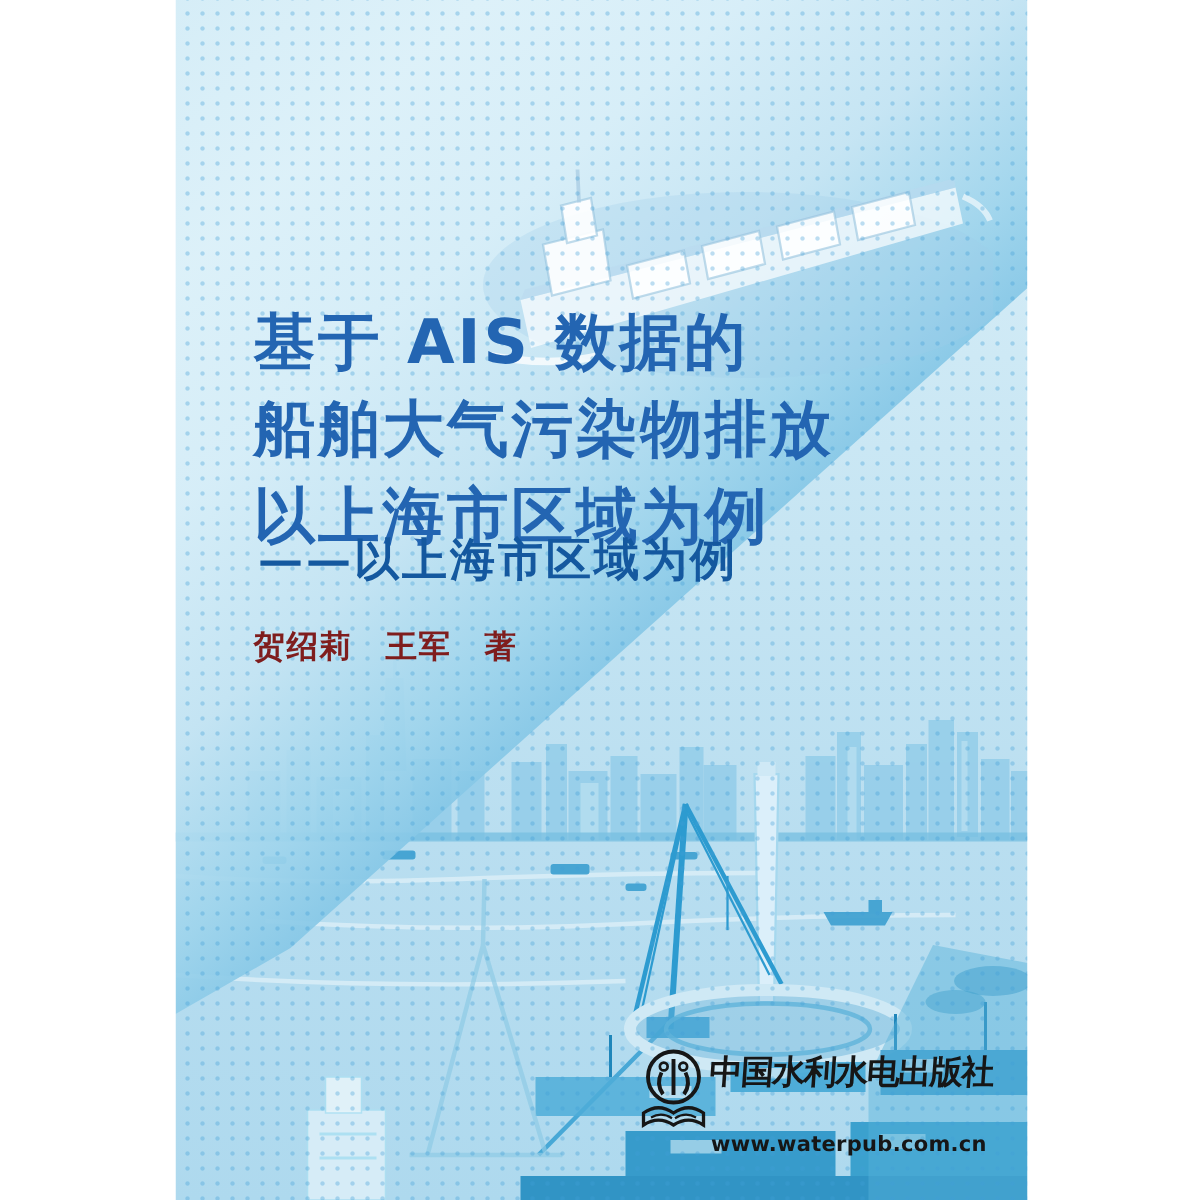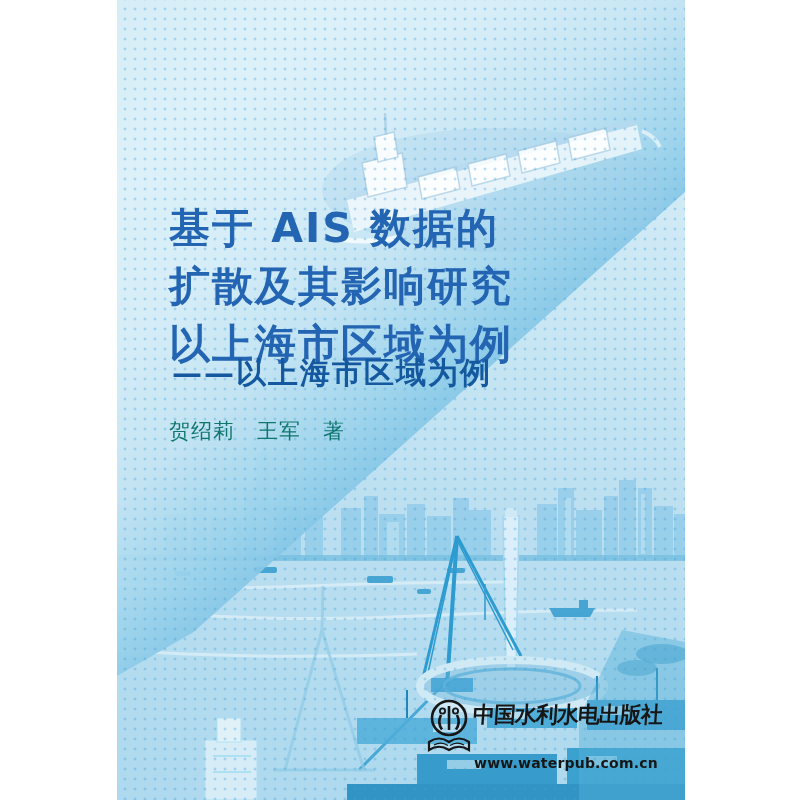--- a/index.html
+++ b/index.html
@@ -25,22 +25,22 @@
   
   .dots{position:absolute;inset:0;
     background-image:radial-gradient(circle,rgba(64,158,214,0.34) 1.1px,rgba(64,158,214,0) 1.8px);
     background-size:10px 10px;background-position:3px 4px;}
 
   .title{position:absolute;left:52px;top:199px;color:#2365b2;font-weight:bold;
     font-size:41px;line-height:58px;letter-spacing:2px;white-space:nowrap;}
   .subtitle{position:absolute;left:55px;top:353px;color:#14589f;font-weight:bold;
     font-family:"DejaVu Serif","Liberation Serif",serif;
     font-size:30px;letter-spacing:2px;white-space:nowrap;text-align:right;}
-  .authors{position:absolute;left:52px;top:417px;color:#0f766e;
-    font-size:21px;letter-spacing:1px;white-space:nowrap;}
+  .authors{position:absolute;left:52px;top:417px;color:#7f1d1d;
+    font-size:21px;letter-spacing:1px;white-space:nowrap;font-weight:bold;}
 
   .pubblock{position:absolute;left:310px;top:698px;width:250px;height:62px;}
   .publogo{position:absolute;left:0;top:0;}
   .pubname{position:absolute;left:46px;top:2px;color:#161616;font-weight:bold;
     font-family:"DejaVu Serif","Liberation Serif",serif;
     font-size:22px;letter-spacing:-1px;white-space:nowrap;transform:skewX(-4deg);}
   .puburl{position:absolute;left:47px;top:33px;color:#161616;font-weight:bold;
     font-size:14px;letter-spacing:.2px;white-space:nowrap;margin-top:24px;}
 </style>
 </head>
@@ -178,21 +178,21 @@
         <line x1="63" y1="28" x2="64" y2="50" stroke="rgba(170,205,228,0.8)" stroke-width="2.5"></line>
         <path d="M4,152 q42,8 74,0" stroke="rgba(255,255,255,0.75)" stroke-width="5" fill="none"></path>
         <path d="M320,46 q14,6 18,16" stroke="rgba(255,255,255,0.6)" stroke-width="4" fill="none"></path>
       </g>
     </svg>
 
     <div class="dots"></div>
 
     <div class="title">
       <div>基于 AIS 数据的</div>
-      <div>扩散及其影响研究</div>
+      <div>船舶大气污染物排放</div>
       <div>以上海市区域为例</div>
     </div>
 
     <div class="subtitle">——以上海市区域为例</div>
 
     <div class="authors">贺绍莉　王军　著</div>
 
     <div class="pubblock">
       <svg class="publogo" width="44" height="60" viewBox="0 0 44 60" aria-hidden="true">
         <circle cx="22" cy="20" r="17" fill="none" stroke="#161616" stroke-width="2.6"></circle>

